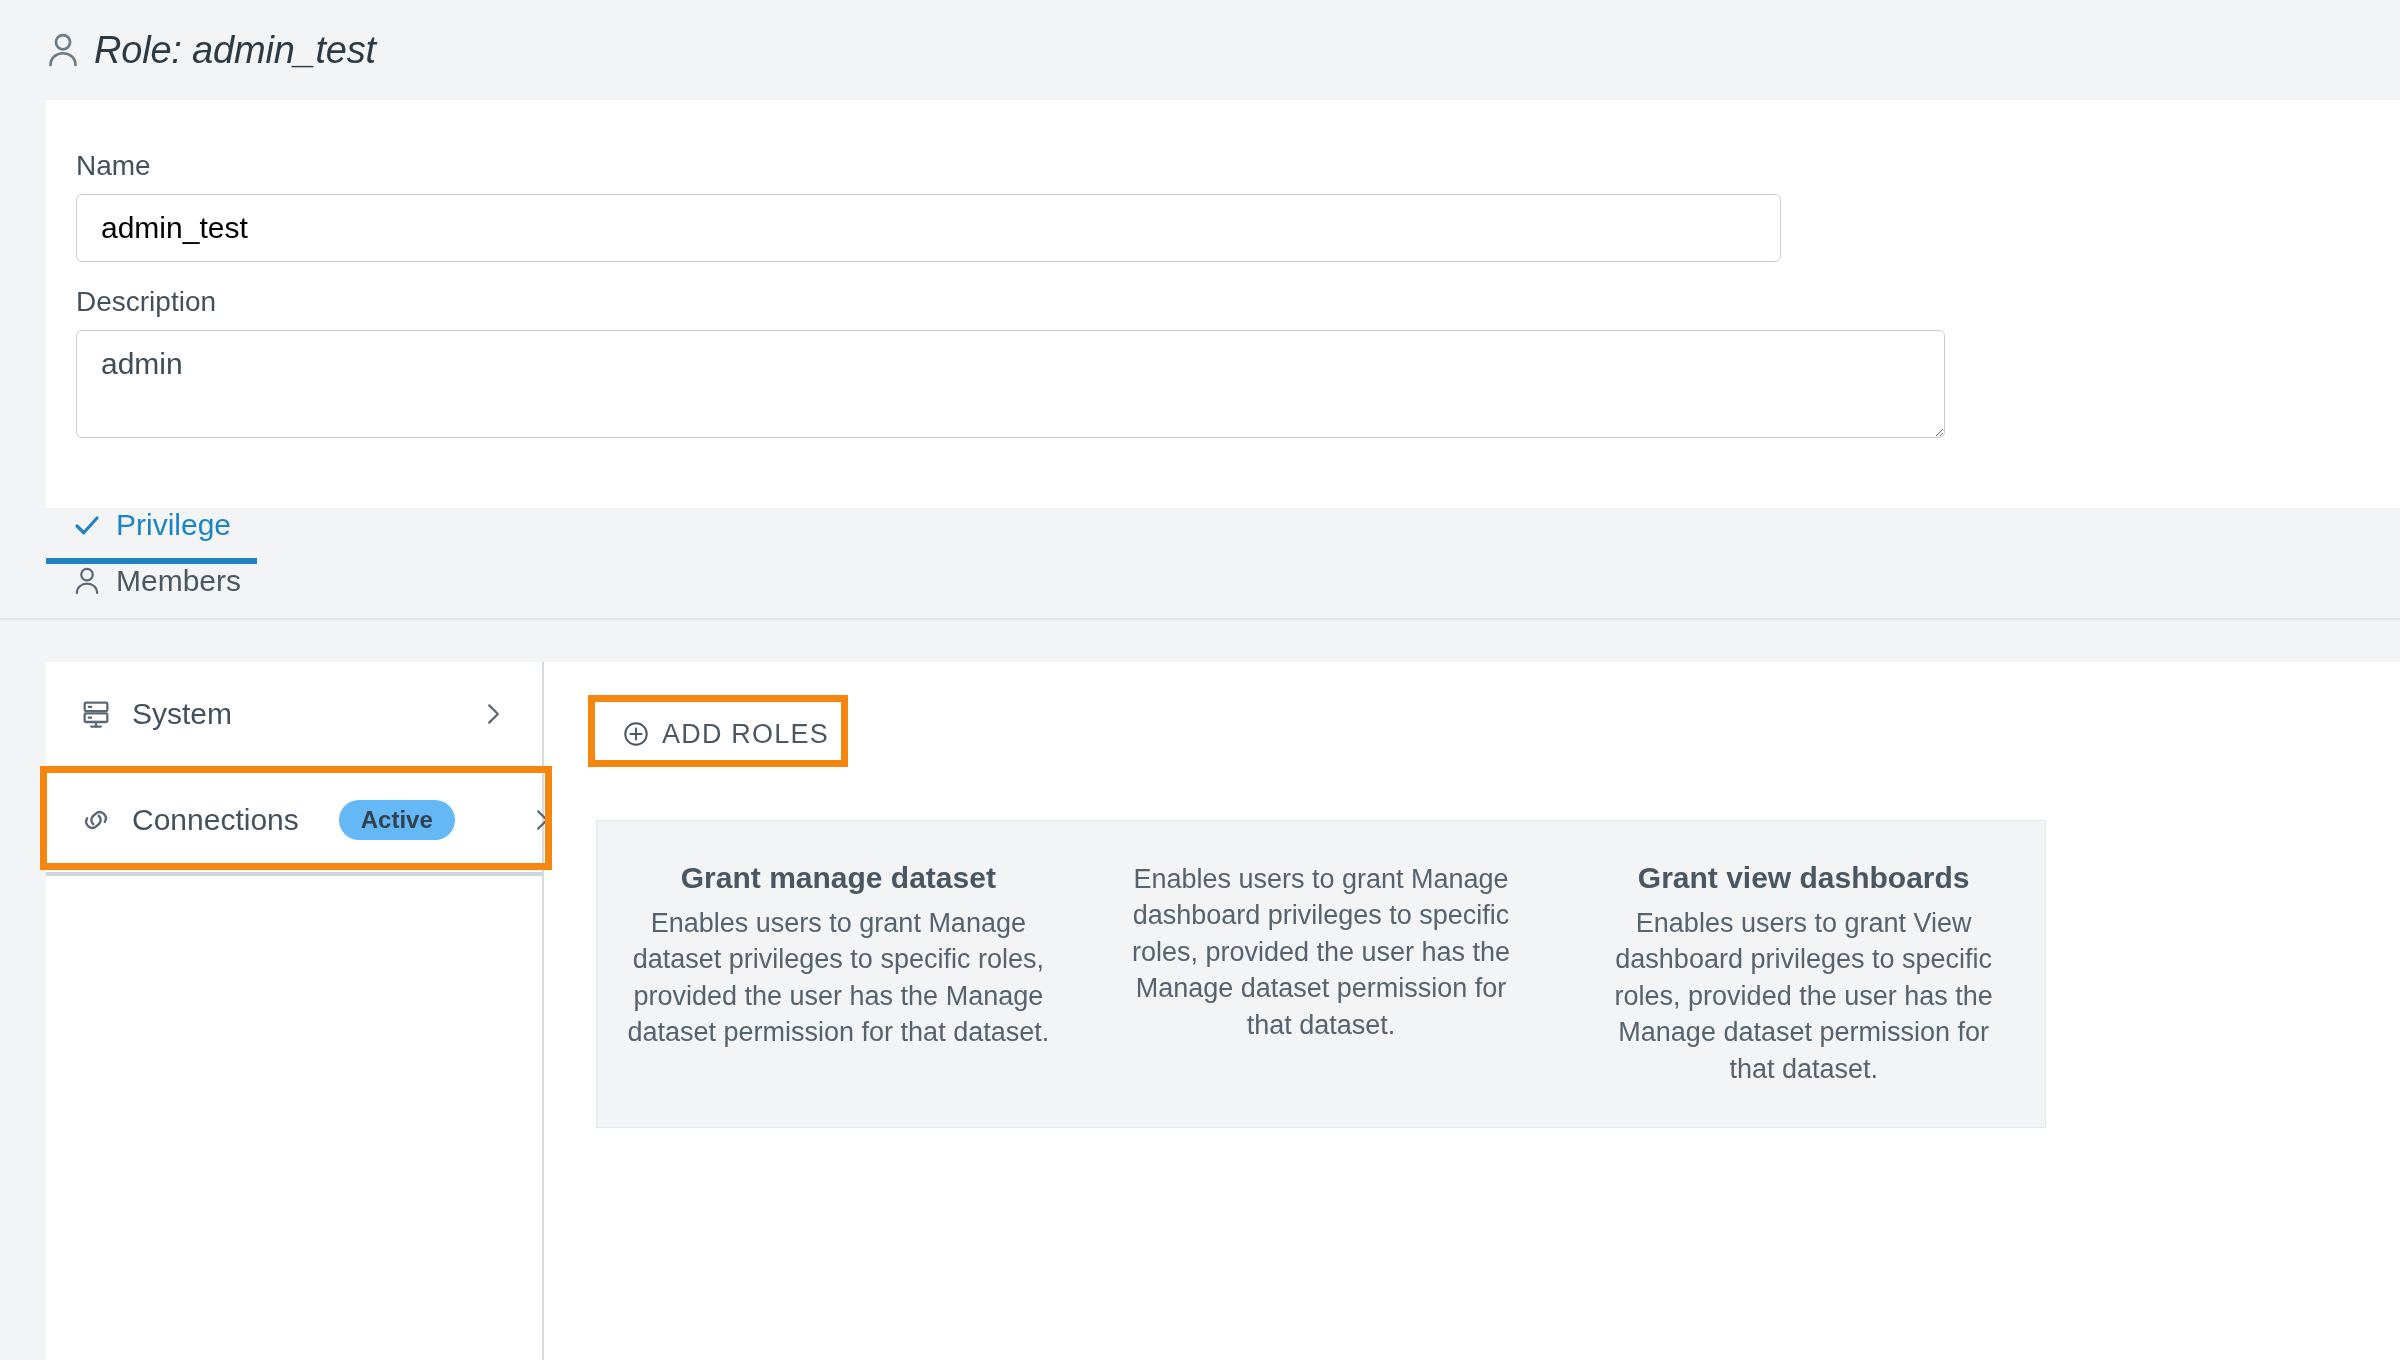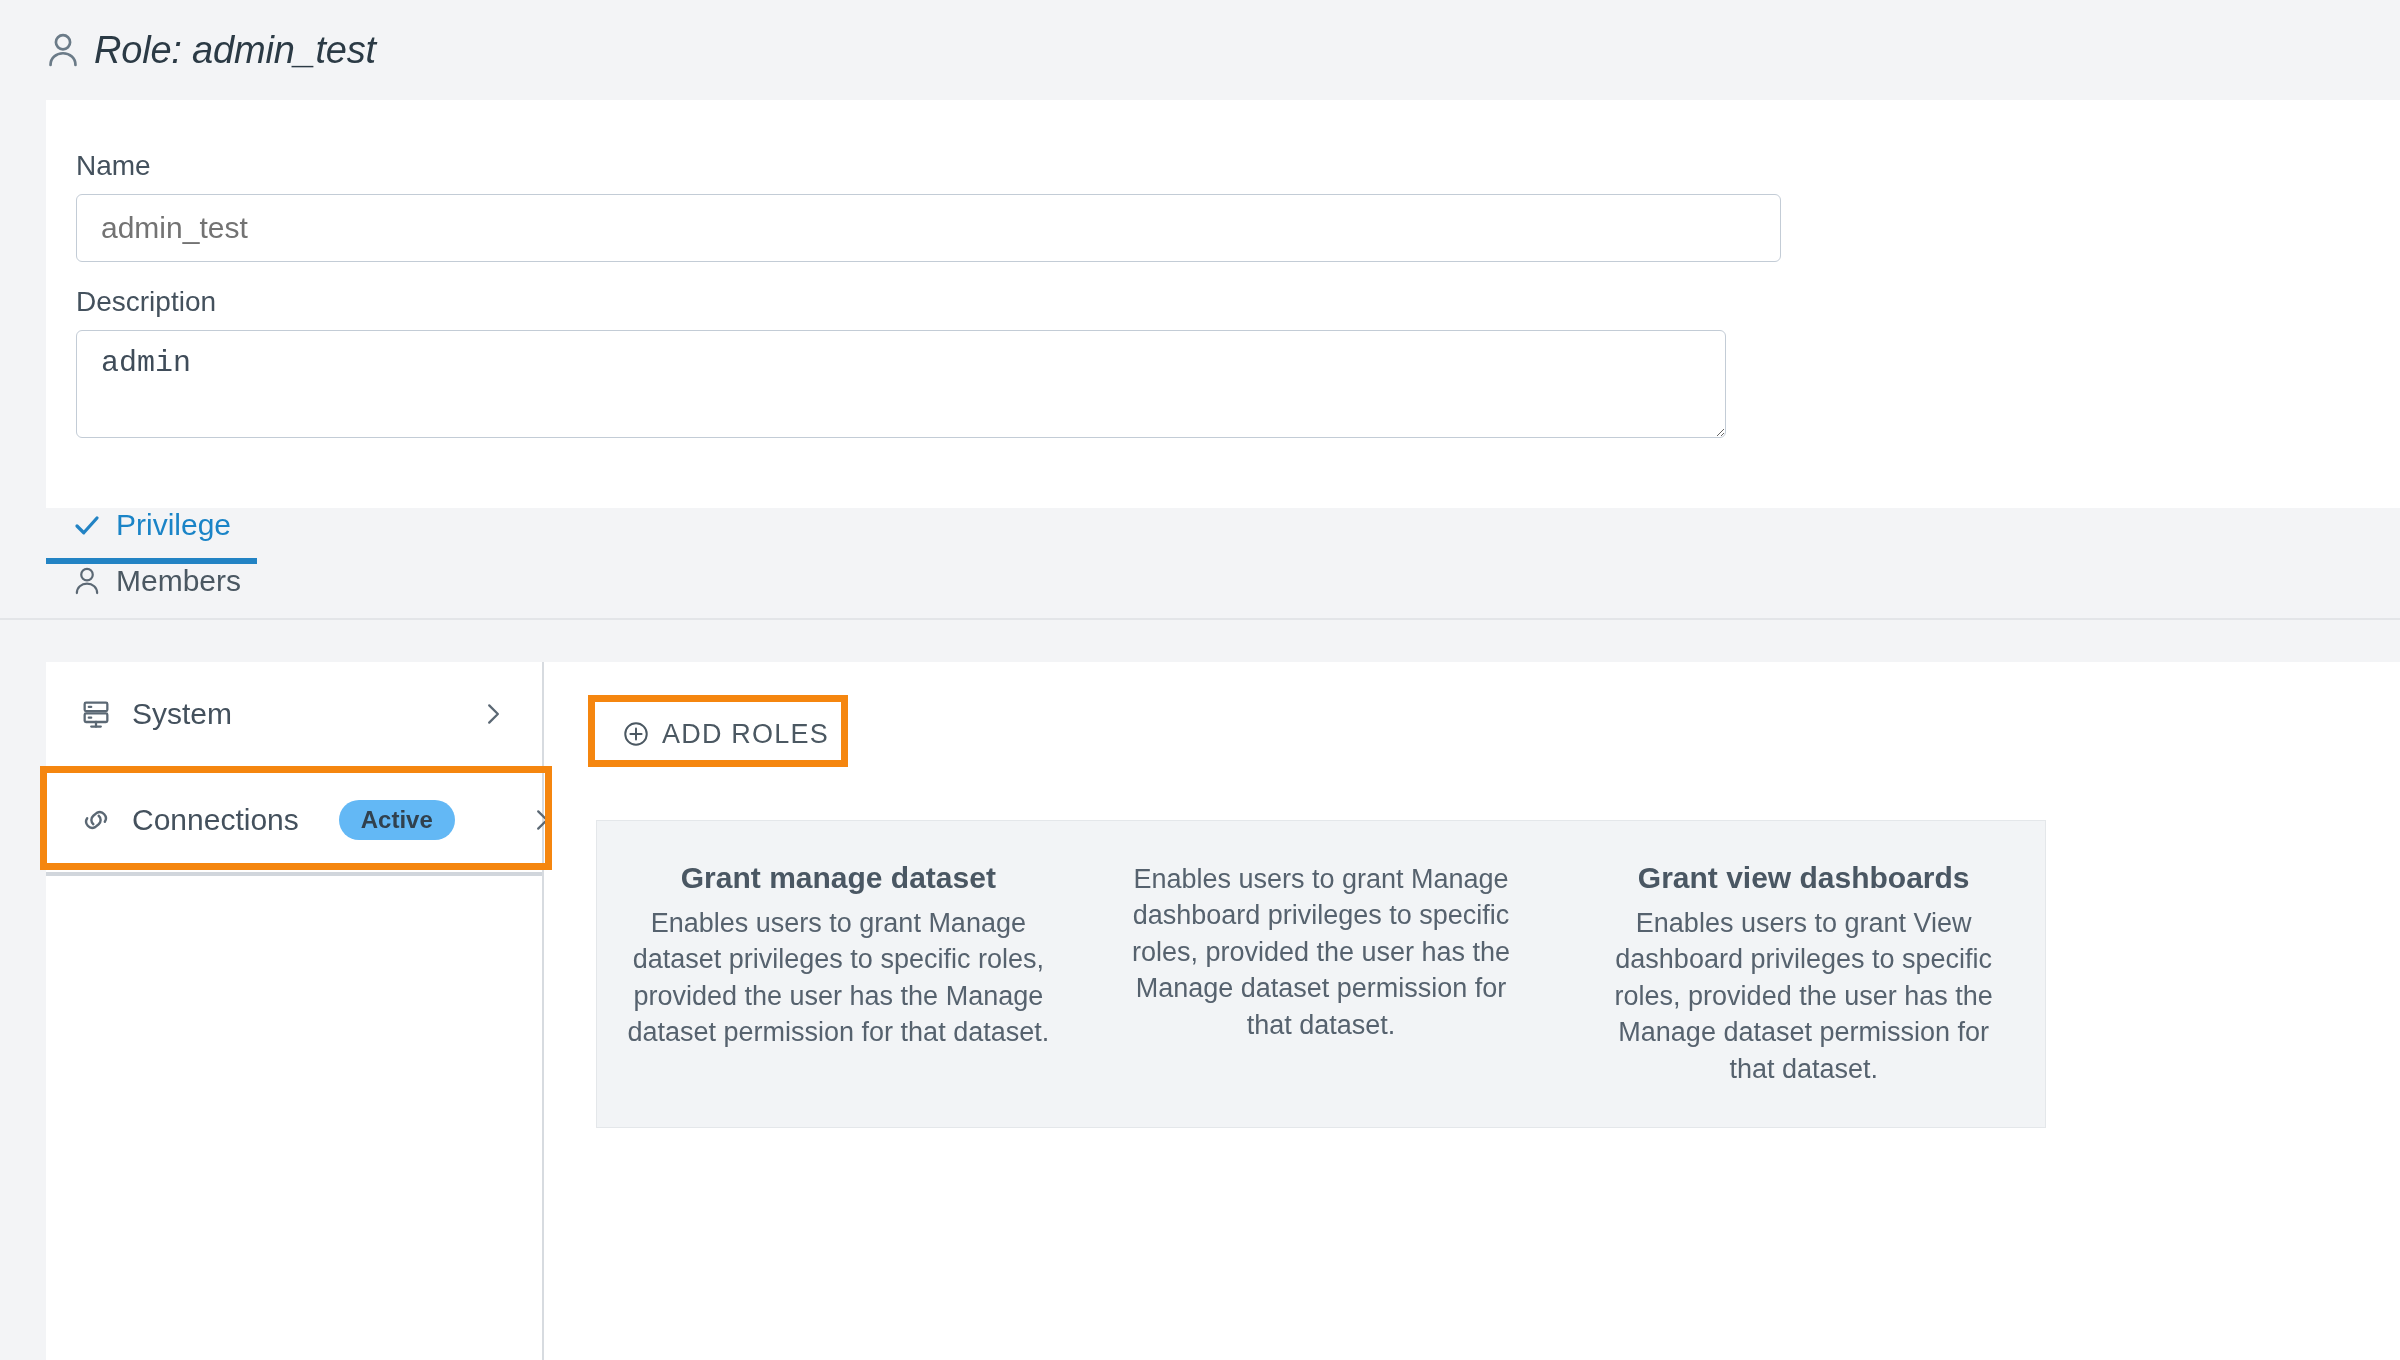--- a/index.html
+++ b/index.html
@@ -28,31 +28,31 @@
   .form-panel{
     position:absolute;left:46px;top:100px;width:2354px;height:408px;
     background:#ffffff;
   }
   .field{position:absolute;}
   .field-label{font-size:28px;color:#44515d;margin-bottom:12px;display:block;}
   .text-input{
     box-sizing:border-box;
     width:1705px;height:68px;
     border:1.5px solid #c3ccd6;border-radius:6px;
-    background:#fff;color:#737373;
+    background:#fff;color:#000000;
     font-family:inherit;font-size:30px;
     padding:0 24px;
     outline:none;
   }
   .text-area{
     box-sizing:border-box;
-    width:1650px;height:108px;
+    width:1869px;height:108px;
     border:1.5px solid #c3ccd6;border-radius:6px;
     background:#fff;color:#3f4c59;
-    font-family:Liberation Mono, monospace;font-size:30px;
+    font-family:Liberation Sans, sans-serif;font-size:30px;
     padding:14px 24px;
     outline:none;resize:vertical;
     display:block;line-height:1.25;
   }
   #name-field{left:30px;top:50px;}
   #desc-field{left:30px;top:186px;}
 
   
   .tabbar{
     position:absolute;left:0;top:508px;width:2400px;height:112px;

